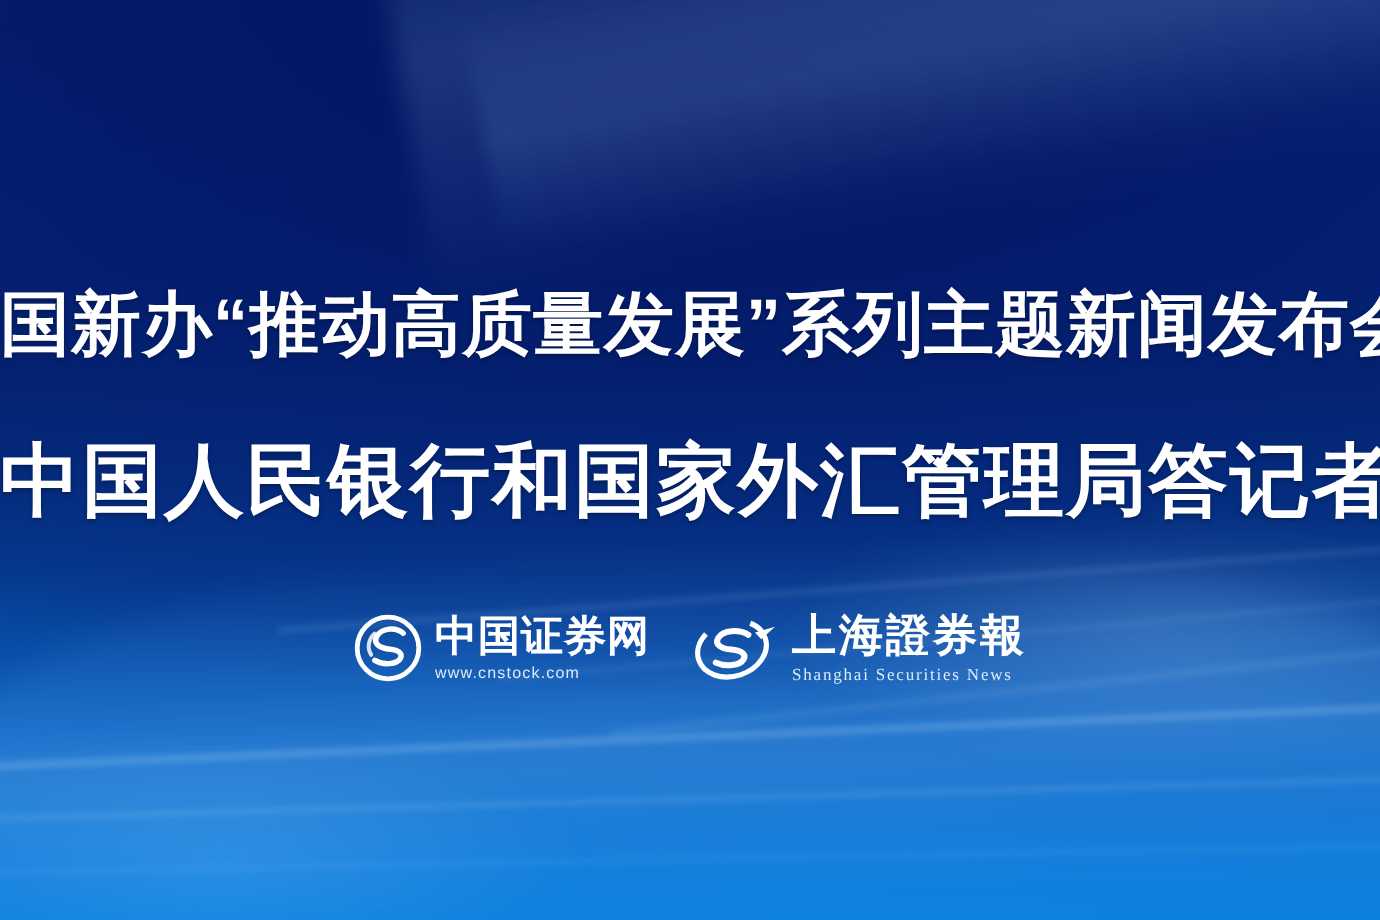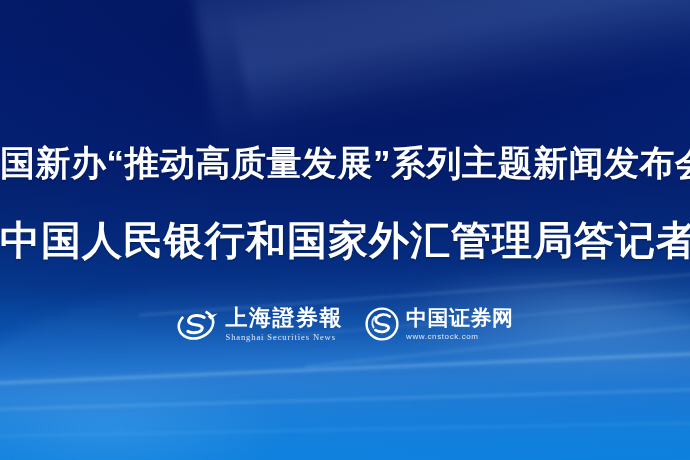--- a/index.html
+++ b/index.html
@@ -215,46 +215,46 @@
   <div class="streak streak-b"></div>
   <div class="streak streak-e"></div>
 
   <div class="content">
 
     <div class="title-line1">国新办“推动高质量发展”系列主题新闻发布会</div>
 
     <div class="title-line2">中国人民银行和国家外汇管理局答记者问</div>
 
     <div class="logos">
+
+      <div class="logo-unit">
+        <svg class="logo-mark" width="34" height="34" viewBox="0 0 34 34">
+          <circle cx="17" cy="17" r="15.4" fill="none" stroke="#ffffff" stroke-width="2.4"></circle>
+          <path d="M24.6 9.6 C21.0 6.4 13.8 6.8 11.4 11.2
+                   C9.2 15.2 13.6 17.2 18.0 17.6
+                   C22.0 18.0 24.6 19.6 23.2 22.2
+                   C21.6 25.2 14.6 25.8 10.4 23.2" fill="none" stroke="#ffffff" stroke-width="2.7" stroke-linecap="round"></path>
+          <path d="M8.6 20.4 C6.4 17.0 7.2 12.6 10.2 9.8" fill="none" stroke="#ffffff" stroke-width="2.0" stroke-linecap="round" opacity="0.85"></path>
+        </svg>
+        <div class="logo-text">
+          <span class="logo-cn logo-cn-2">中国证券网</span>
+          <span class="logo-en logo-en-2">www.cnstock.com</span>
+        </div>
+      </div>
 
       <div class="logo-unit">
         <svg class="logo-mark" width="42" height="33" viewBox="0 0 42 33">
           <ellipse cx="19" cy="16.5" rx="17.5" ry="13.6" fill="none" stroke="#ffffff" stroke-width="2.6" stroke-dasharray="63 24" transform="rotate(-18 19 16.5)"></ellipse>
           <path d="M27.2 9.4 C22.4 6.6 14.6 6.9 12.1 11.0
                    C10.0 14.4 14.1 16.4 18.6 16.8
                    C23.0 17.2 26.4 18.7 24.8 21.6
                    C23.0 24.9 15.6 25.6 10.9 23.3" fill="none" stroke="#ffffff" stroke-width="3.0" stroke-linecap="round"></path>
           <path d="M30.5 8.2 L40.5 5.4 L33.6 11.6 Z" fill="#ffffff"></path>
         </svg>
         <div class="logo-text">
           <span class="logo-cn">上海證券報</span>
           <span class="logo-en">Shanghai Securities News</span>
         </div>
       </div>
 
-      <div class="logo-unit">
-        <svg class="logo-mark" width="34" height="34" viewBox="0 0 34 34">
-          <circle cx="17" cy="17" r="15.4" fill="none" stroke="#ffffff" stroke-width="2.4"></circle>
-          <path d="M24.6 9.6 C21.0 6.4 13.8 6.8 11.4 11.2
-                   C9.2 15.2 13.6 17.2 18.0 17.6
-                   C22.0 18.0 24.6 19.6 23.2 22.2
-                   C21.6 25.2 14.6 25.8 10.4 23.2" fill="none" stroke="#ffffff" stroke-width="2.7" stroke-linecap="round"></path>
-          <path d="M8.6 20.4 C6.4 17.0 7.2 12.6 10.2 9.8" fill="none" stroke="#ffffff" stroke-width="2.0" stroke-linecap="round" opacity="0.85"></path>
-        </svg>
-        <div class="logo-text">
-          <span class="logo-cn logo-cn-2">中国证券网</span>
-          <span class="logo-en logo-en-2">www.cnstock.com</span>
-        </div>
-      </div>
-
     </div>
   </div>
 </div>
 
 </body></html>

